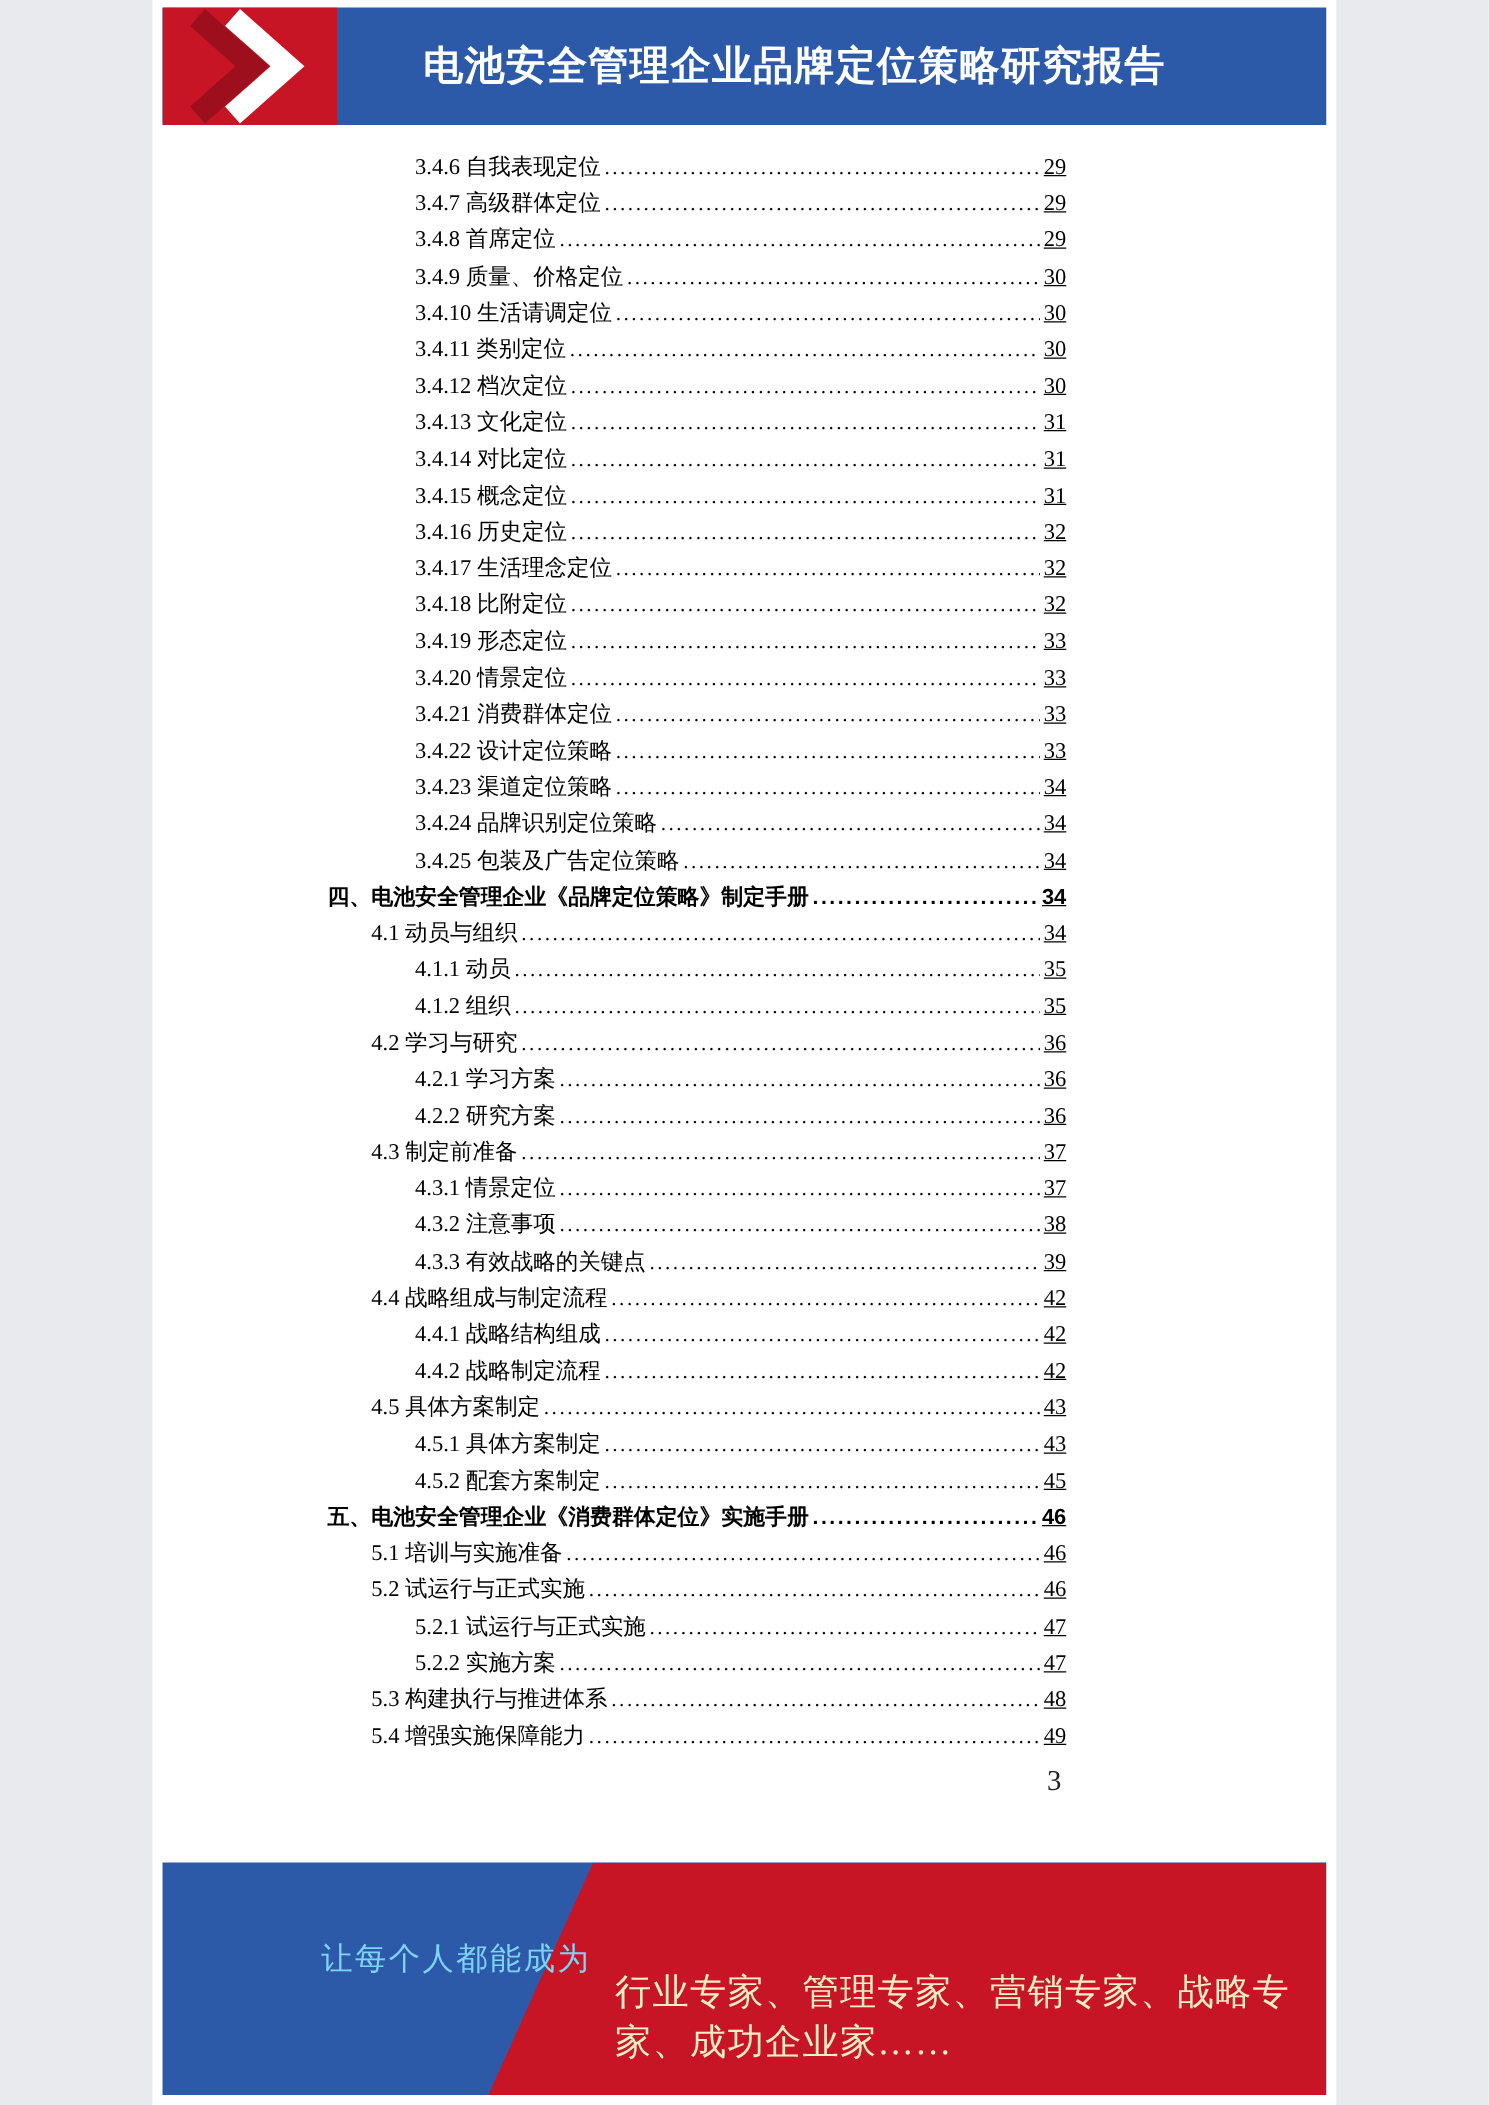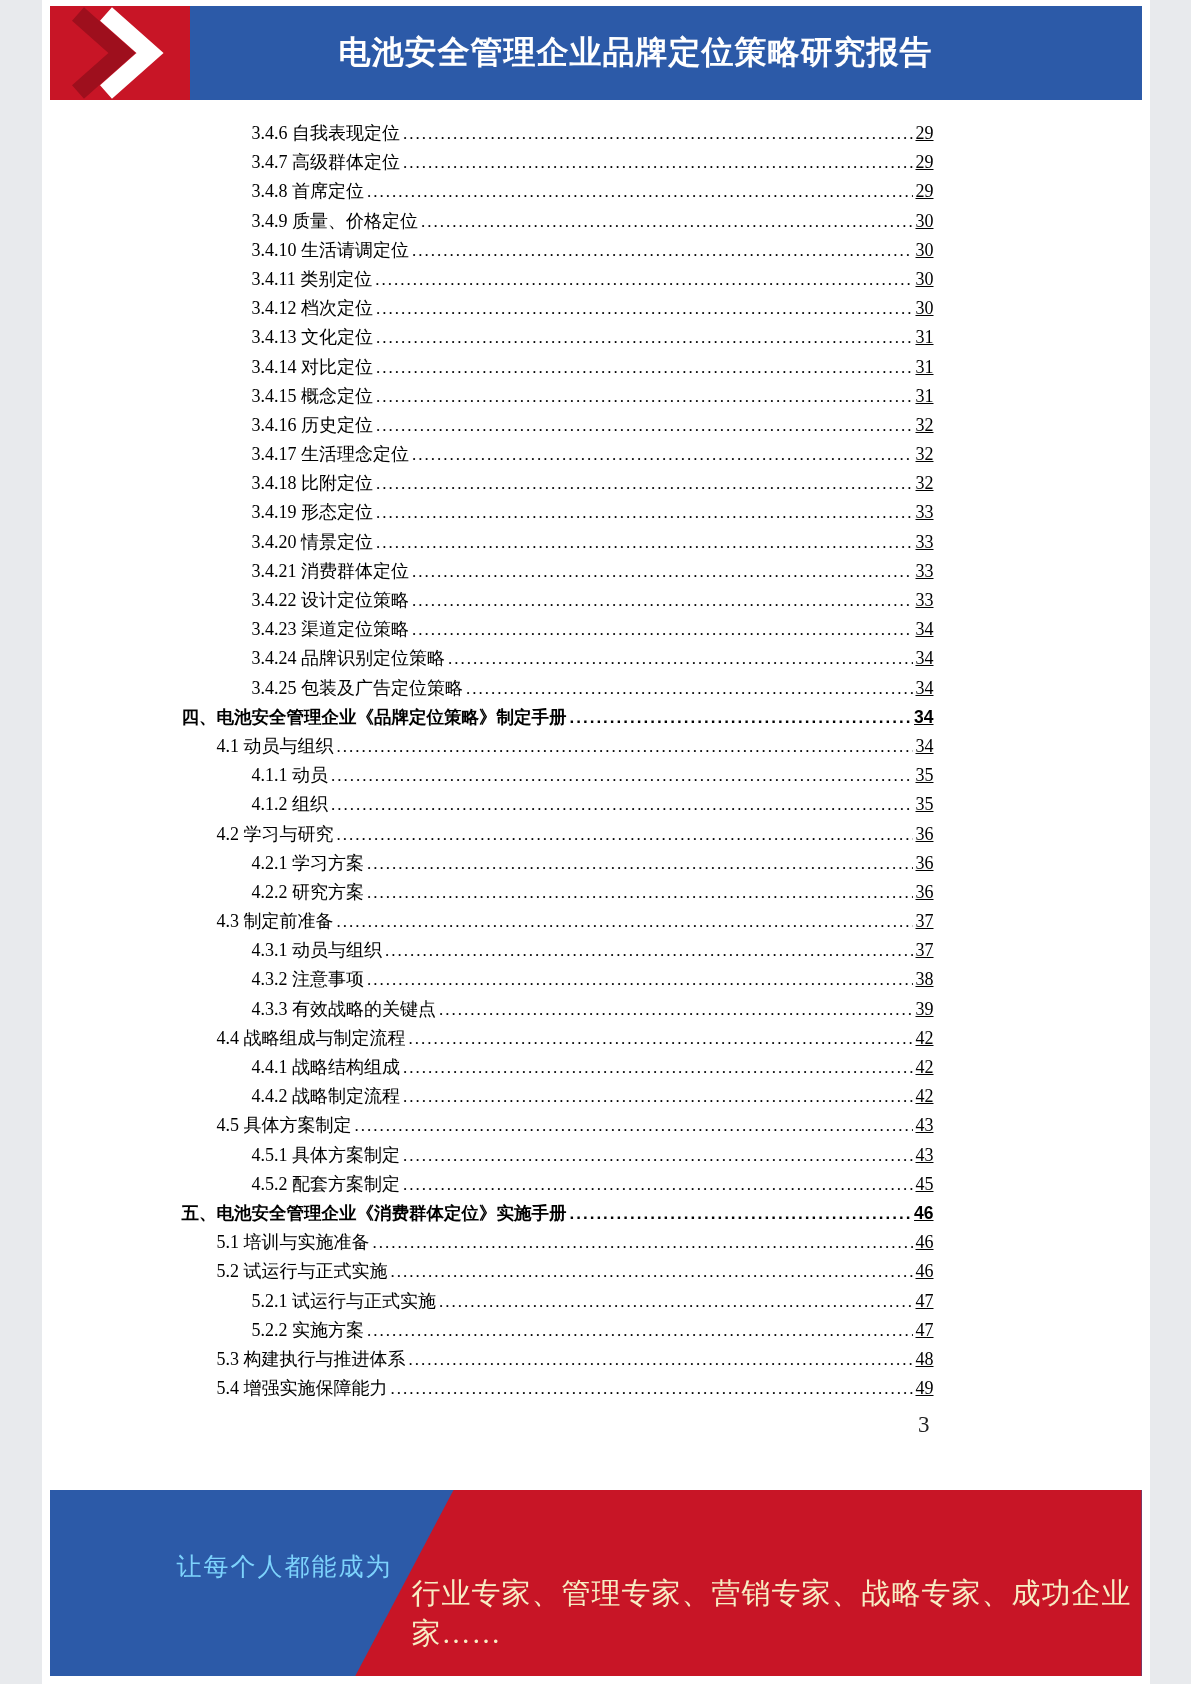--- a/index.html
+++ b/index.html
@@ -9,21 +9,21 @@
     --footer-gold:#f7edc4;
   }
   *{box-sizing:border-box;}
   html,body{margin:0;padding:0;}
   body{
     background:#e8eaed;
     font-family:"Liberation Serif","DejaVu Serif",serif;
   }
   .page{
     position:relative;
-    width:1108px;
+    width:947px;
     height:1684px;
     margin:0 auto;
     background:#ffffff;
     overflow:hidden;
   }
   
   .header-band{
     position:absolute;
     top:6px;left:8px;right:8px;
     height:94px;
@@ -275,21 +275,21 @@
     <span class="toc-label">4.2.2 研究方案</span>
     <span class="toc-dots"></span>
     <span class="toc-page">36</span>
   </div>
       <div class="toc-row level-2">
     <span class="toc-label">4.3 制定前准备</span>
     <span class="toc-dots"></span>
     <span class="toc-page">37</span>
   </div>
       <div class="toc-row level-3">
-    <span class="toc-label">4.3.1 动员与组织</span>
+    <span class="toc-label">4.3.1 情景定位</span>
     <span class="toc-dots"></span>
     <span class="toc-page">37</span>
   </div>
       <div class="toc-row level-3">
     <span class="toc-label">4.3.2 注意事项</span>
     <span class="toc-dots"></span>
     <span class="toc-page">38</span>
   </div>
       <div class="toc-row level-3">
     <span class="toc-label">4.3.3 有效战略的关键点</span>

